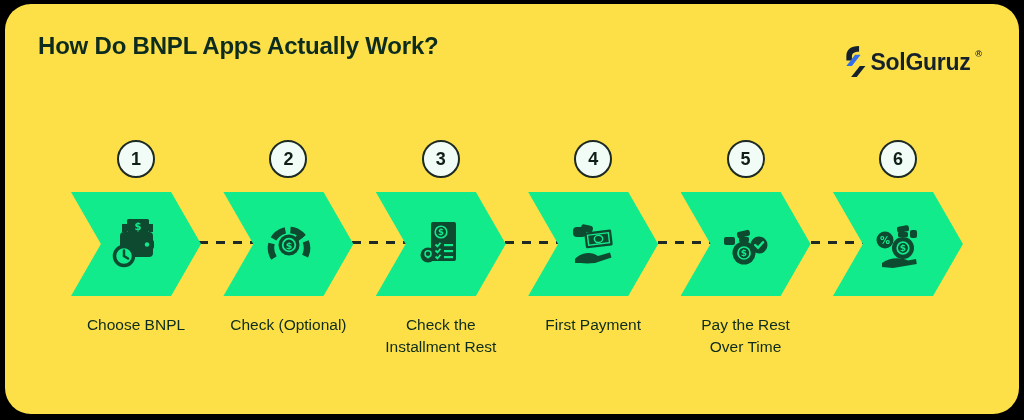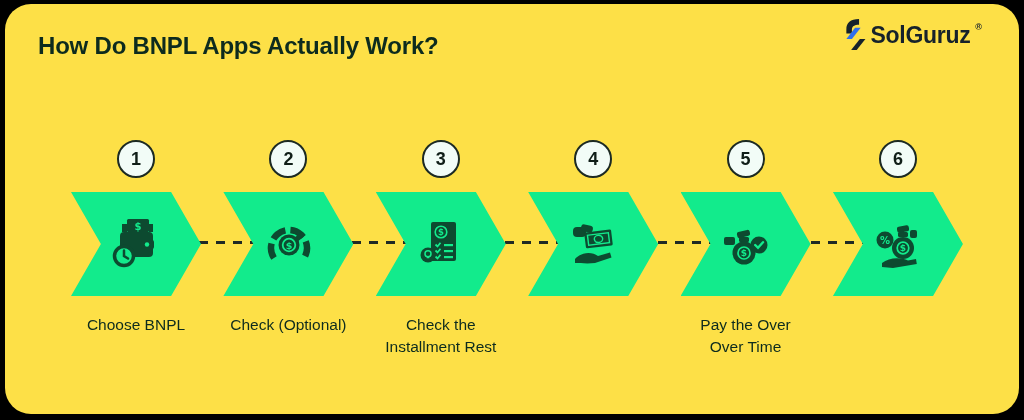--- a/index.html
+++ b/index.html
@@ -7,21 +7,21 @@
     width:1024px;height:420px;position:relative;background:#000;
     font-family:"Liberation Sans","DejaVu Sans",sans-serif;overflow:hidden;
   }
   .card{
     position:absolute;inset:4px 5px 6px 5px;background:#fde047;border-radius:26px;
   }
   .title{
     position:absolute;left:33px;top:28px;font-size:24px;font-weight:800;
     color:#0d2b1e;letter-spacing:-0.2px;
   }
-  .logo{position:absolute;right:38px;top:13px;display:flex;align-items:center;gap:4px;}
+  .logo{position:absolute;right:38px;top:40px;display:flex;align-items:center;gap:4px;}
   .logo-mark{width:27px;height:36px;}
   .logo-text{font-size:23px;font-weight:800;color:#16222b;letter-spacing:-0.3px;}
   .logo-reg{font-size:9px;font-weight:700;color:#16222b;vertical-align:top;position:relative;top:-8px;left:1px;}
 
   .connector{
     position:absolute;left:160px;top:237px;width:698px;height:3px;z-index:0;
     background:repeating-linear-gradient(90deg,#1f2a24 0 9px,transparent 9px 17px);
   }
   .steps{
     position:absolute;left:66px;top:136px;width:892px;display:flex;
@@ -148,41 +148,42 @@
             <g transform="rotate(-7 34 25)">
               <rect class="ic" x="21" y="17" width="27" height="16" rx="1.5"></rect>
               <rect class="acc-s" x="24" y="20" width="21" height="10" stroke-width="1.4"></rect>
               <ellipse class="acc-s" cx="34.5" cy="25" rx="4.2" ry="3.6" stroke-width="1.4"></ellipse>
             </g>
             <path class="ic" d="M11 45 C18 37.5 28 37.5 34 42 L46 38.5 L47.5 43.5 L31 49 C23 50 16 49 11 49 Z"></path>
           </svg>
         </div>
       </div>
       <div class="label">
+        <span style="display:block">First Payment</span>
       </div>
     </div>
 
     <div class="step">
       <div class="num-circle">5</div>
       <div class="chevron">
         <div class="icon-box">
           <svg viewBox="0 0 60 60">
             <rect class="ic" x="7" y="23" width="11" height="8" rx="2"></rect>
             <rect class="ic" x="20" y="17" width="13" height="6" rx="2" transform="rotate(-14 26 20)"></rect>
             <rect class="ic" x="22" y="23" width="10" height="5" rx="1.5"></rect>
             <circle class="ic" cx="27" cy="39" r="11.5"></circle>
             <circle class="acc-s" cx="27" cy="39" r="6" stroke-width="1.7"></circle>
             <text class="acc-t" x="27" y="42.4" font-size="9" text-anchor="middle">$</text>
             <circle class="ic" cx="42" cy="31" r="8.5"></circle>
             <path class="acc-s" d="M38.2 31 L41 33.8 L46 28.2" stroke-width="2.4" stroke-linecap="round"></path>
           </svg>
         </div>
       </div>
       <div class="label">
-        <span style="display:block">Pay the Over</span>
+        <span style="display:block">Pay the Rest</span>
         <span style="display:block">Over Time</span>
       </div>
     </div>
 
     <div class="step">
       <div class="num-circle">6</div>
       <div class="chevron">
         <div class="icon-box">
           <svg viewBox="0 0 60 60">
             <rect class="ic" x="28" y="12" width="12" height="6" rx="2" transform="rotate(-10 34 15)"></rect>

